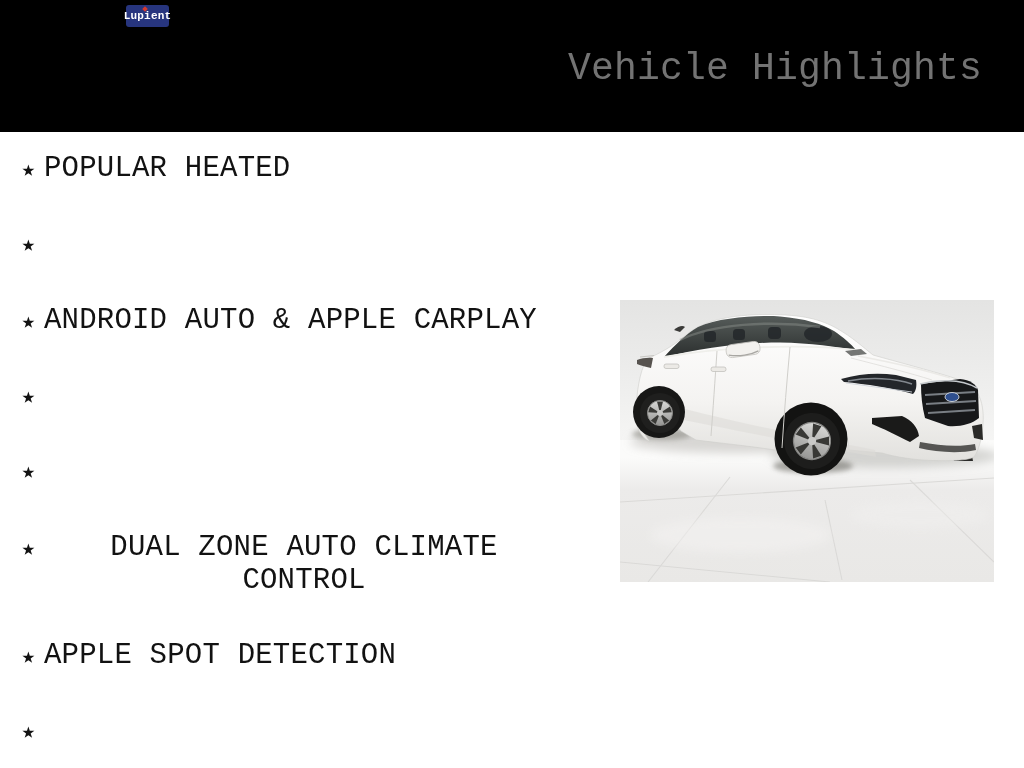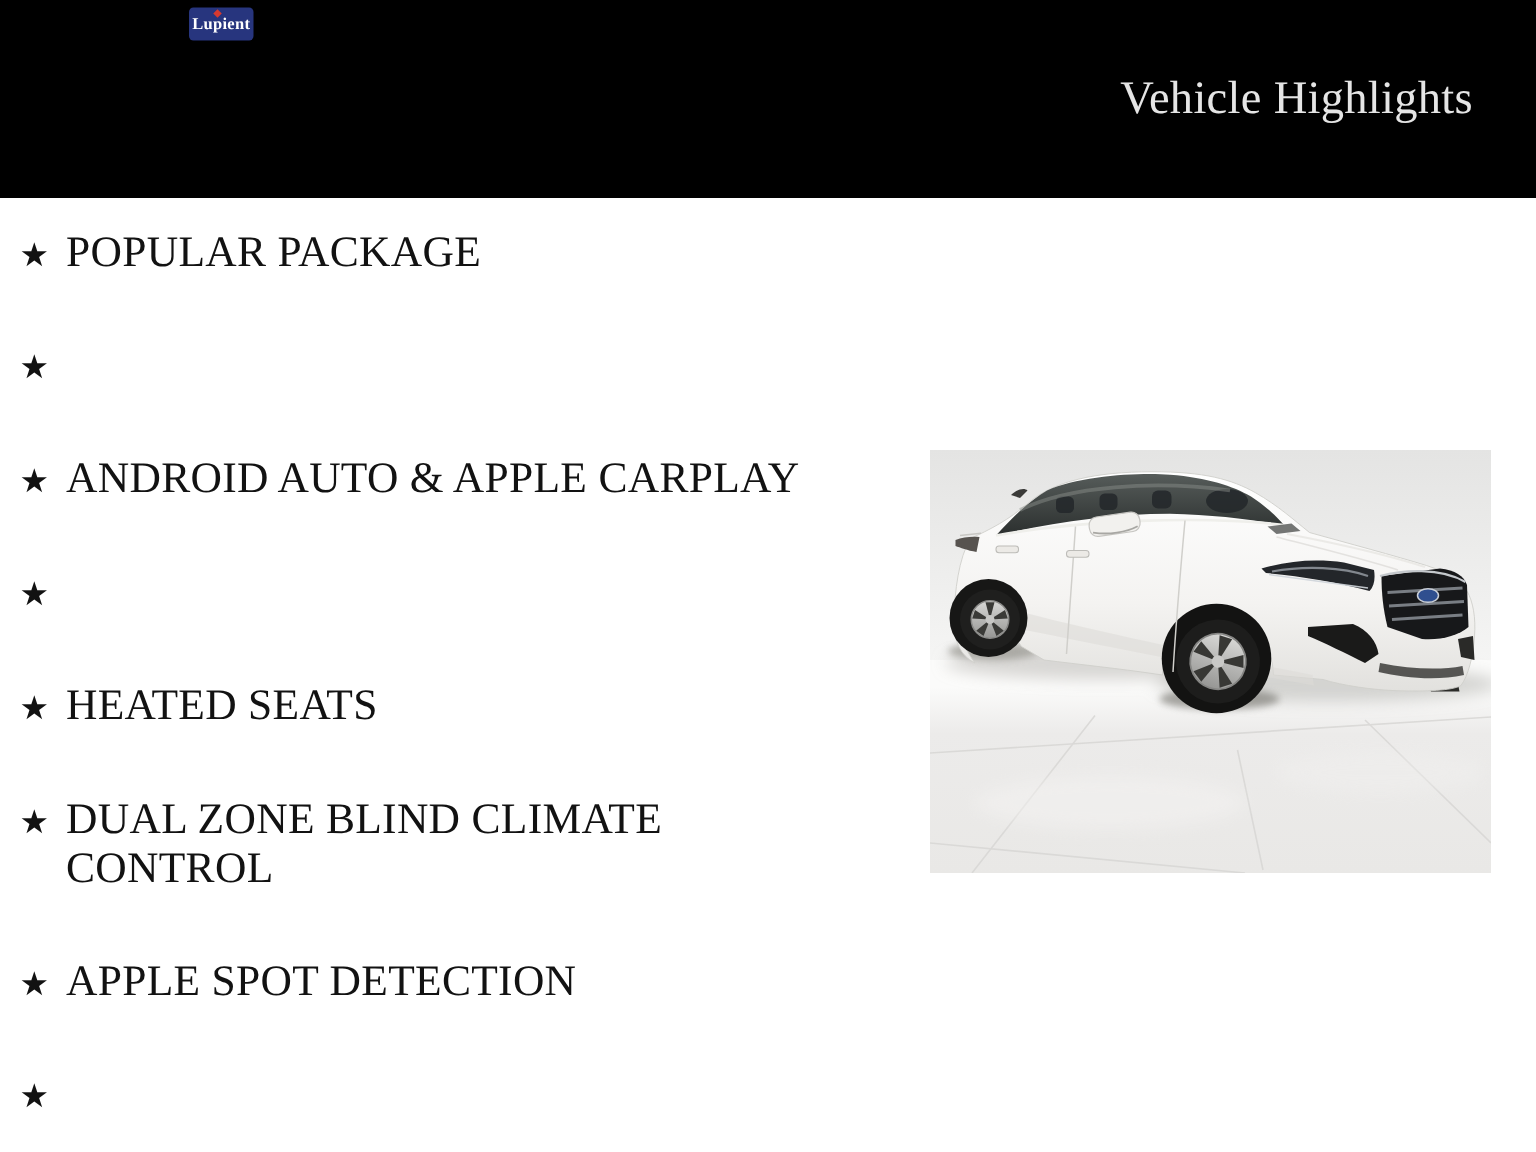--- a/index.html
+++ b/index.html
@@ -1,18 +1,18 @@
 <!DOCTYPE html>
 <html><head>
 <meta charset="utf-8">
 <style>
   html,body { margin:0; padding:0; background:#ffffff; }
   .page {
     position:relative; width:1024px; height:768px; overflow:hidden;
-    background:#ffffff; font-family:Liberation Serif, serif;
+    background:#ffffff; font-family:Liberation Mono, monospace;text-align:center;
   }
   
   .header {
     position:absolute; left:0; top:0; width:1024px; height:132px;
     background:#000000;
   }
   .logo {
     position:absolute; left:126px; top:5px; width:43px; height:22px;
     background:#27357e; border-radius:3px;
     display:flex; align-items:center; justify-content:center;
@@ -20,21 +20,21 @@
   .logo-text {
     color:#ffffff; font-size:11px; font-weight:bold; letter-spacing:.2px;
     line-height:1;
   }
   .logo-dot {
     position:absolute; left:17px; top:2px; width:4px; height:4px;
     background:#d6392f; transform:rotate(45deg);
   }
   .header-title {
     position:absolute; top:47px; right:42px;
-    color:#e5e5e5; font-size:31px; font-weight:400; letter-spacing:.2px;
+    color:#737373; font-size:38px; font-weight:400; letter-spacing:.2px;
     white-space:nowrap;
   }
   
   .highlights {
     position:absolute; left:13px; top:132px; width:592px;
     margin:0; padding:20px 0 0 0; list-style:none;
   }
   .hl-item {
     display:flex; align-items:baseline;
     margin:0 0 42px 0;
@@ -55,39 +55,38 @@
     <div class="logo">
       <span class="logo-text">Lupient</span>
       <span class="logo-dot"></span>
     </div>
     <div class="header-title">Vehicle Highlights</div>
   </div>
 
   <ul class="highlights">
     <li class="hl-item">
       <span class="hl-star">★</span>
-      <span class="hl-text">POPULAR PACKAGE</span>
+      <span class="hl-text">POPULAR HEATED</span>
     </li>
     <li class="hl-item">
       <span class="hl-star">★</span>
     </li>
     <li class="hl-item">
       <span class="hl-star">★</span>
       <span class="hl-text">ANDROID AUTO &amp; APPLE CARPLAY</span>
     </li>
     <li class="hl-item">
       <span class="hl-star">★</span>
     </li>
     <li class="hl-item">
       <span class="hl-star">★</span>
-      <span class="hl-text">HEATED SEATS</span>
-    </li>
-    <li class="hl-item">
-      <span class="hl-star">★</span>
-      <span class="hl-text">DUAL ZONE BLIND CLIMATE CONTROL</span>
+    </li>
+    <li class="hl-item">
+      <span class="hl-star">★</span>
+      <span class="hl-text">DUAL ZONE AUTO CLIMATE CONTROL</span>
     </li>
     <li class="hl-item">
       <span class="hl-star">★</span>
       <span class="hl-text">APPLE SPOT DETECTION</span>
     </li>
     <li class="hl-item">
       <span class="hl-star">★</span>
     </li>
   </ul>
 

